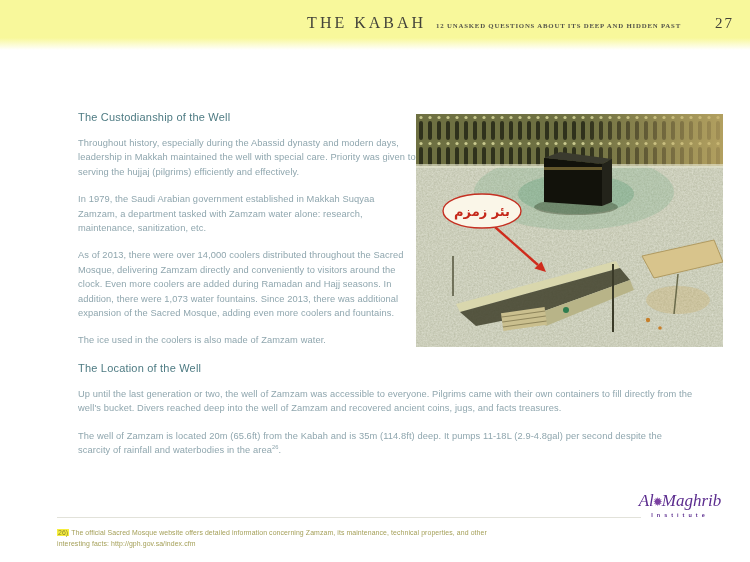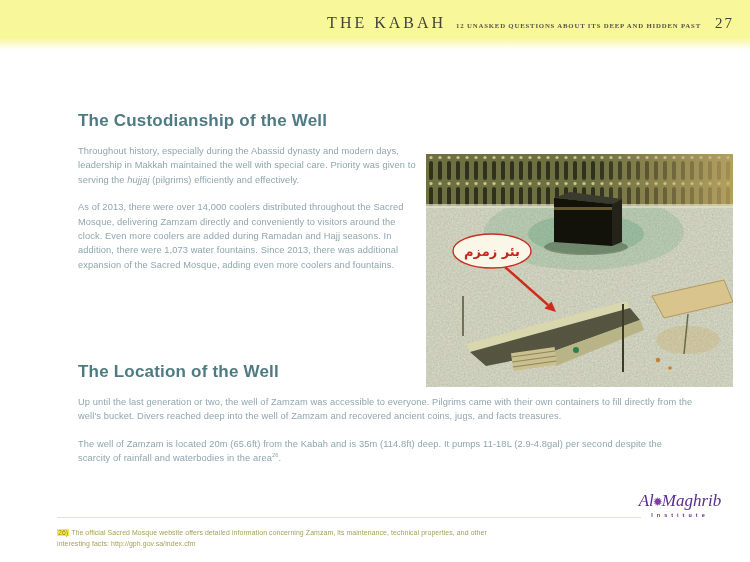--- a/index.html
+++ b/index.html
@@ -17,35 +17,35 @@
   .book-title{
     font-family:"Liberation Serif", serif; font-size:16px; letter-spacing:3px;
     color:#43433a; font-weight:400;
   }
   .book-subtitle{
     font-family:"Liberation Serif", serif; font-size:6.8px; letter-spacing:0.8px;
     color:#55554a; margin-left:10px; font-weight:700;
   }
   .page-number{
     font-family:"Liberation Serif", serif; font-size:15px; color:#43433a;
-    margin-left:14px; letter-spacing:2px;
+    margin-left:34px; letter-spacing:2px;
   }
   
   .section-heading{
-    font-size:17px; font-weight:700; color:#4e7b83; margin:0 0 13px 0; letter-spacing:0.2px;
+    font-size:11px; font-weight:400; color:#4e7b83; margin:0 0 13px 0; letter-spacing:0.2px;
   }
   .body-par{
     font-size:9.3px; line-height:14.4px; color:#8fa6ae; margin:0 0 13px 0; letter-spacing:0.1px;
   }
-  .body-par .italic{font-style:italic;}
+  .body-par .italic{}
   .body-par .sup{vertical-align:super; font-size:0.62em; line-height:0;}
   .col-left{ position:absolute; left:78px; top:111px; width:338px; }
   .sec-full{ position:absolute; left:78px; top:362px; width:618px; }
   
-  .figure{ position:absolute; left:426px; top:114px; width:307px; height:233px;margin-top:40px; }
+  .figure{ position:absolute; left:416px; top:114px; width:307px; height:233px; }
   
   .footer-rule{
     position:absolute; left:57px; top:517px; width:584px; height:1px; background:#e2e2da;
   }
   .footnote{
     position:absolute; left:57px; top:528px; width:448px;
     font-size:6.9px; line-height:10.5px; color:#a5a059; letter-spacing:0.1px;
   }
   .footnote-marker{ background:#f6ee3f; color:#8a8430; padding:0 1px; }
   .logo{
@@ -67,21 +67,23 @@
 
   <div class="header">
     <span class="book-title">THE KABAH</span>
     <span class="book-subtitle">12 UNASKED QUESTIONS ABOUT ITS DEEP AND HIDDEN PAST</span>
     <span class="page-number">27</span>
   </div>
 
   <div class="col-left">
     <h2 class="section-heading">The Custodianship of the Well</h2>
     <p class="body-par"><span>Throughout history, especially during the Abassid dynasty and modern days, leadership in Makkah maintained the well with special care. Priority was given to serving the </span><span class="italic">hujjaj</span><span> (pilgrims) efficiently and effectively.</span></p>
+    <p class="body-par"><span>In 1979, the Saudi Arabian government established in Makkah </span><span class="italic">Suqyaa Zamzam</span><span>, a department tasked with Zamzam water alone: research, maintenance, sanitization, etc.</span></p>
     <p class="body-par"><span>As of 2013, there were over 14,000 coolers distributed throughout the Sacred Mosque, delivering Zamzam directly and conveniently to visitors around the clock. Even more coolers are added during Ramadan and Hajj seasons. In addition, there were 1,073 water fountains. Since 2013, there was additional expansion of the Sacred Mosque, adding even more coolers and fountains.</span></p>
+    <p class="body-par"><span>The ice used in the coolers is also made of Zamzam water.</span></p>
   </div>
 
   <div class="figure">
     <svg width="307" height="233" viewBox="0 0 307 233">
       <defs>
         <filter id="noiseDark" x="0" y="0" width="100%" height="100%">
           <feTurbulence type="fractalNoise" baseFrequency="0.5" numOctaves="2" seed="7"></feTurbulence>
           <feColorMatrix type="matrix" values="0 0 0 0 0.32  0 0 0 0 0.34  0 0 0 0 0.22  0 0 0 0.85 0"></feColorMatrix>
         </filter>
         <filter id="noiseLight" x="0" y="0" width="100%" height="100%">

